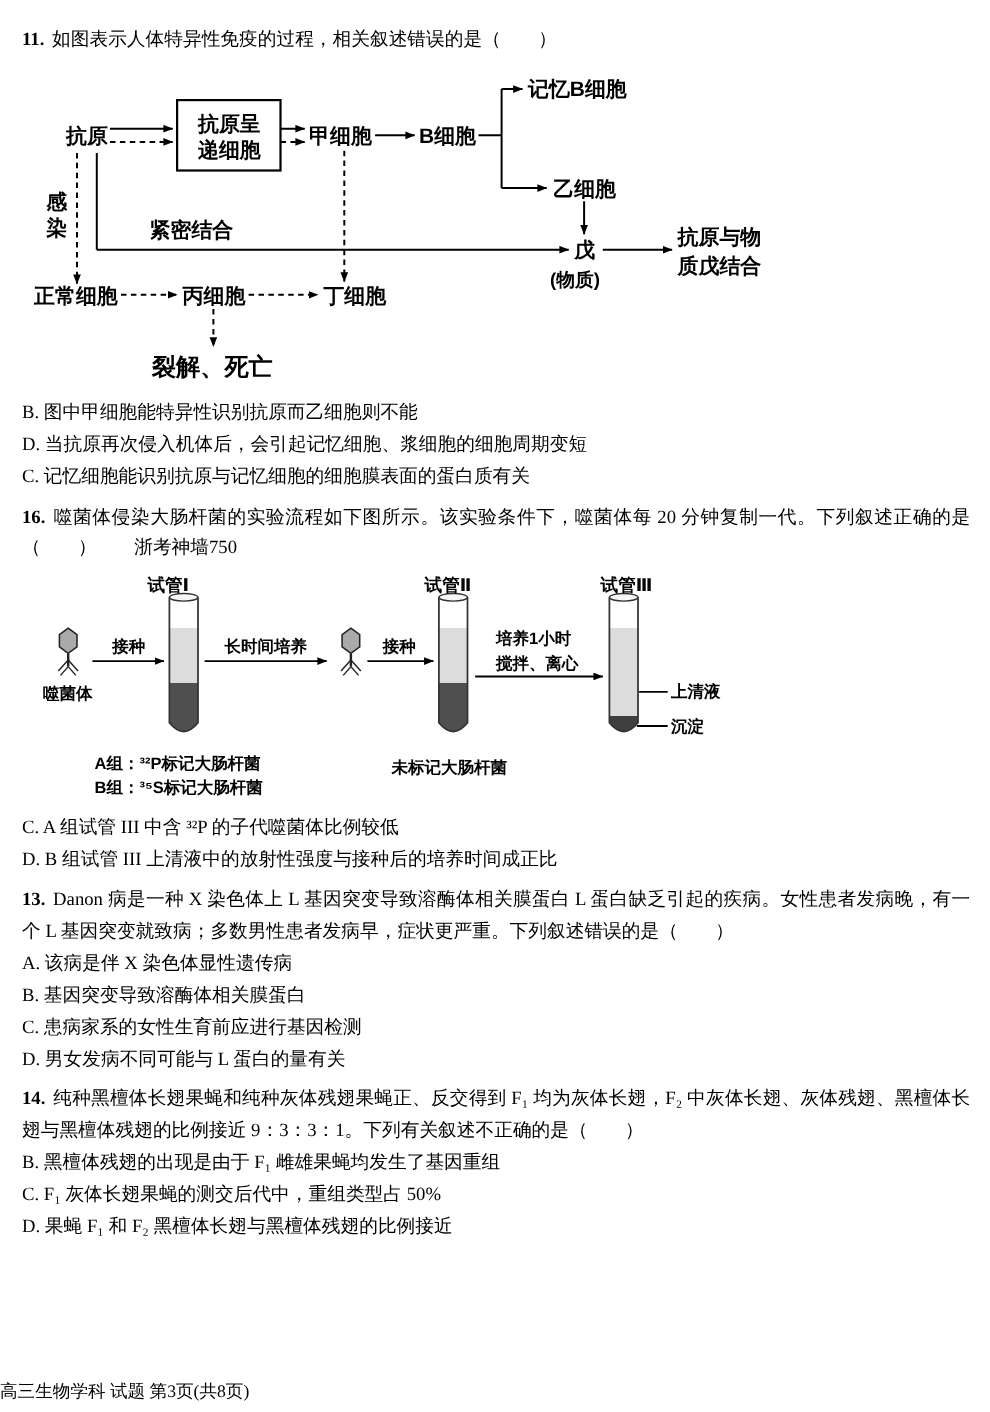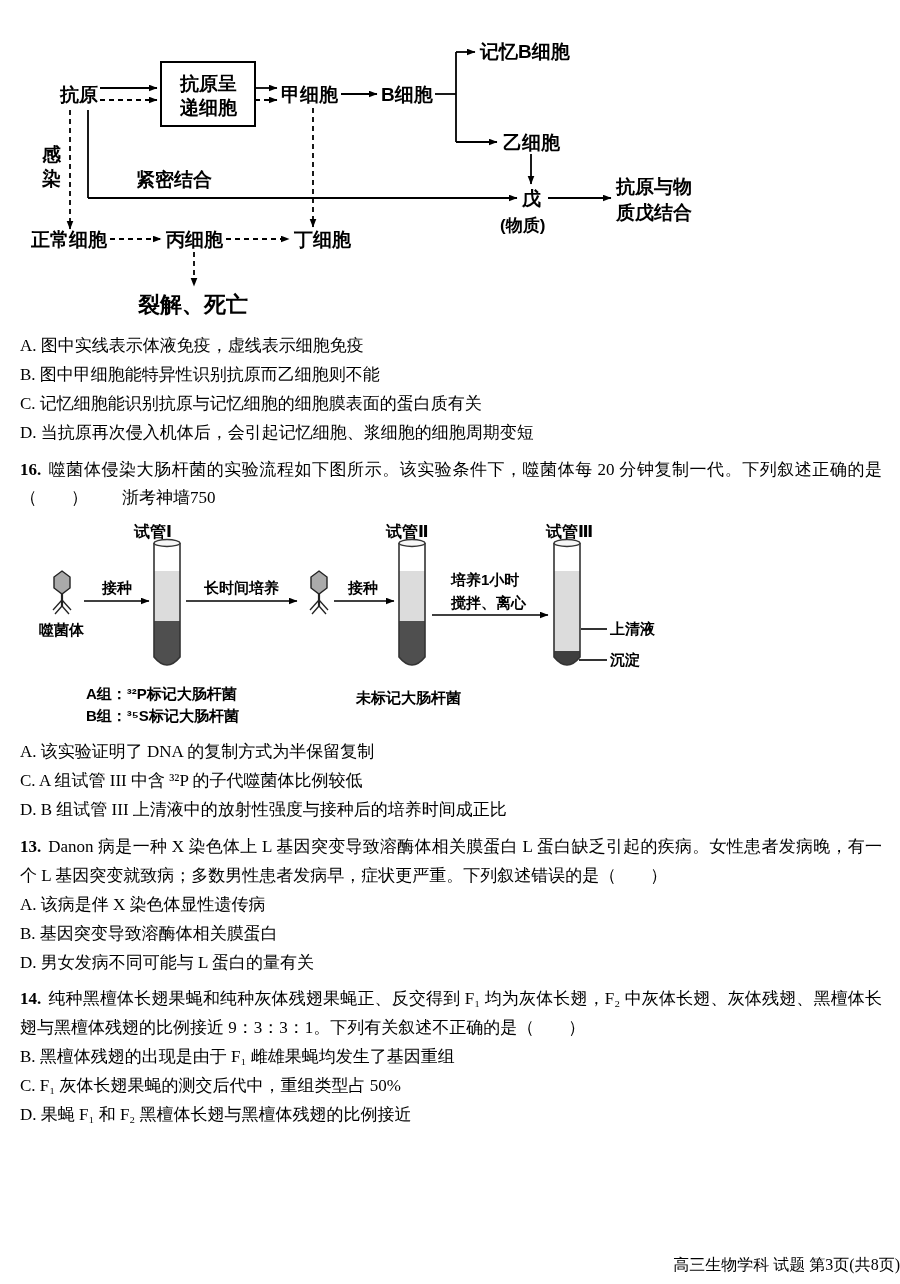--- a/index.html
+++ b/index.html
@@ -26,29 +26,30 @@
   .q11-diagram text.small { font-size: 17px; }
   .q11-diagram text.big { font-size: 22px; }
   .q12-diagram text { font-size: 15px; }
   .q12-diagram text.tube-label { font-size: 16px; }
   .sline { stroke: #000; stroke-width: 1.8; fill: none; }
   .dline { stroke: #000; stroke-width: 1.8; fill: none; stroke-dasharray: 5,4; }
   .tline { stroke: #000; stroke-width: 1.6; fill: none; }
   .tube-outline { stroke: #333; stroke-width: 1.6; fill: none; }
   .footer {
     position: absolute; bottom: 8px; left: 0; width: 100%;
-    text-align: right; font-size: 16px;
+    text-align: left; font-size: 16px;
   }
 </style>
 </head>
 <body>
 
 <div class="page">
 
   <section class="question">
+    <p class="stem"><b class="qnum">11.</b><span>如图表示人体特异性免疫的过程，相关叙述错误的是（　　）</span></p>
 
     <svg class="diagram q11-diagram" width="700" height="300" viewBox="0 0 700 300">
       <defs>
         <marker id="arrA" markerWidth="11" markerHeight="9" refX="8.5" refY="3.5" orient="auto" markerUnits="userSpaceOnUse">
           <path d="M0,0 L9,3.5 L0,7 Z" fill="#000"></path>
         </marker>
       </defs>
 
       <rect x="133" y="36" width="94" height="64" fill="none" stroke="#000" stroke-width="2"></rect>
 
@@ -89,24 +90,23 @@
       <text x="494" y="179">戊</text>
       <text x="472" y="205" class="small">(物质)</text>
       <text x="588" y="167">抗原与物</text>
       <text x="588" y="193">质戊结合</text>
       <text x="3" y="220">正常细胞</text>
       <text x="138" y="220">丙细胞</text>
       <text x="266" y="220">丁细胞</text>
       <text x="110" y="286" class="big">裂解、死亡</text>
     </svg>
 
-    <div class="option">A. 图中实线表示体液免疫，虚线表示细胞免疫</div>
     <div class="option">B. 图中甲细胞能特异性识别抗原而乙细胞则不能</div>
+    <div class="option">D. 当抗原再次侵入机体后，会引起记忆细胞、浆细胞的细胞周期变短</div>
     <div class="option">C. 记忆细胞能识别抗原与记忆细胞的细胞膜表面的蛋白质有关</div>
-    <div class="option">D. 当抗原再次侵入机体后，会引起记忆细胞、浆细胞的细胞周期变短</div>
   </section>
 
   <section class="question">
     <p class="stem"><b class="qnum">16.</b><span>噬菌体侵染大肠杆菌的实验流程如下图所示。该实验条件下，噬菌体每 20 分钟复制一代。下列叙述正确的是（　　）　　浙考神墙750</span></p>
 
     <svg class="diagram q12-diagram" width="700" height="215" viewBox="0 0 700 215">
       <defs>
         <marker id="arrB" markerWidth="11" markerHeight="9" refX="8.5" refY="3.5" orient="auto" markerUnits="userSpaceOnUse">
           <path d="M0,0 L9,3.5 L0,7 Z" fill="#000"></path>
         </marker>
@@ -162,29 +162,29 @@
       <text x="314" y="74">接种</text>
       <text x="417" y="66">培养1小时</text>
       <text x="417" y="89">搅拌、离心</text>
       <text x="576" y="115">上清液</text>
       <text x="576" y="146">沉淀</text>
       <text x="52" y="180">A组：³²P标记大肠杆菌</text>
       <text x="52" y="202">B组：³⁵S标记大肠杆菌</text>
       <text x="322" y="184">未标记大肠杆菌</text>
     </svg>
 
-    <div class="option">A. 该实验证明了 DNA 的复制方式为半保留复制</div>
     <div class="option">C. A 组试管 III 中含 ³²P 的子代噬菌体比例较低</div>
     <div class="option">D. B 组试管 III 上清液中的放射性强度与接种后的培养时间成正比</div>
   </section>
 
   <section class="question">
     <p class="stem"><b class="qnum">13.</b><span>Danon 病是一种 X 染色体上 L 基因突变导致溶酶体相关膜蛋白 L 蛋白缺乏引起的疾病。女性患者发病晚，有一个 L 基因突变就致病；多数男性患者发病早，症状更严重。下列叙述错误的是（　　）</span></p>
     <div class="option">A. 该病是伴 X 染色体显性遗传病</div>
     <div class="option">B. 基因突变导致溶酶体相关膜蛋白</div>
+    <div class="option">C. 患病家系的女性生育前应进行基因检测</div>
     <div class="option">D. 男女发病不同可能与 L 蛋白的量有关</div>
   </section>
 
   <section class="question">
     <p class="stem"><b class="qnum">14.</b><span>纯种黑檀体长翅果蝇和纯种灰体残翅果蝇正、反交得到 F₁ 均为灰体长翅，F₂ 中灰体长翅、灰体残翅、黑檀体长翅与黑檀体残翅的比例接近 9：3：3：1。下列有关叙述不正确的是（　　）</span></p>
     <div class="option">B. 黑檀体残翅的出现是由于 F₁ 雌雄果蝇均发生了基因重组</div>
     <div class="option">C. F₁ 灰体长翅果蝇的测交后代中，重组类型占 50%</div>
     <div class="option">D. 果蝇 F₁ 和 F₂ 黑檀体长翅与黑檀体残翅的比例接近</div>
   </section>
 

